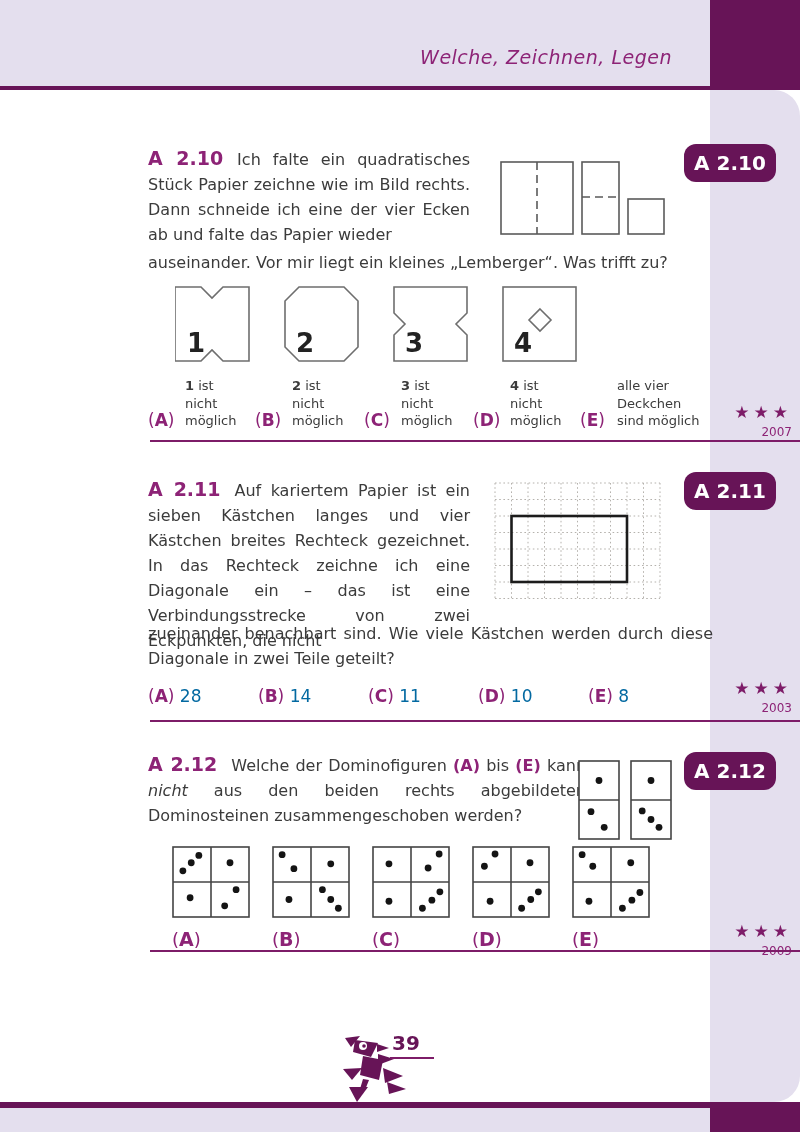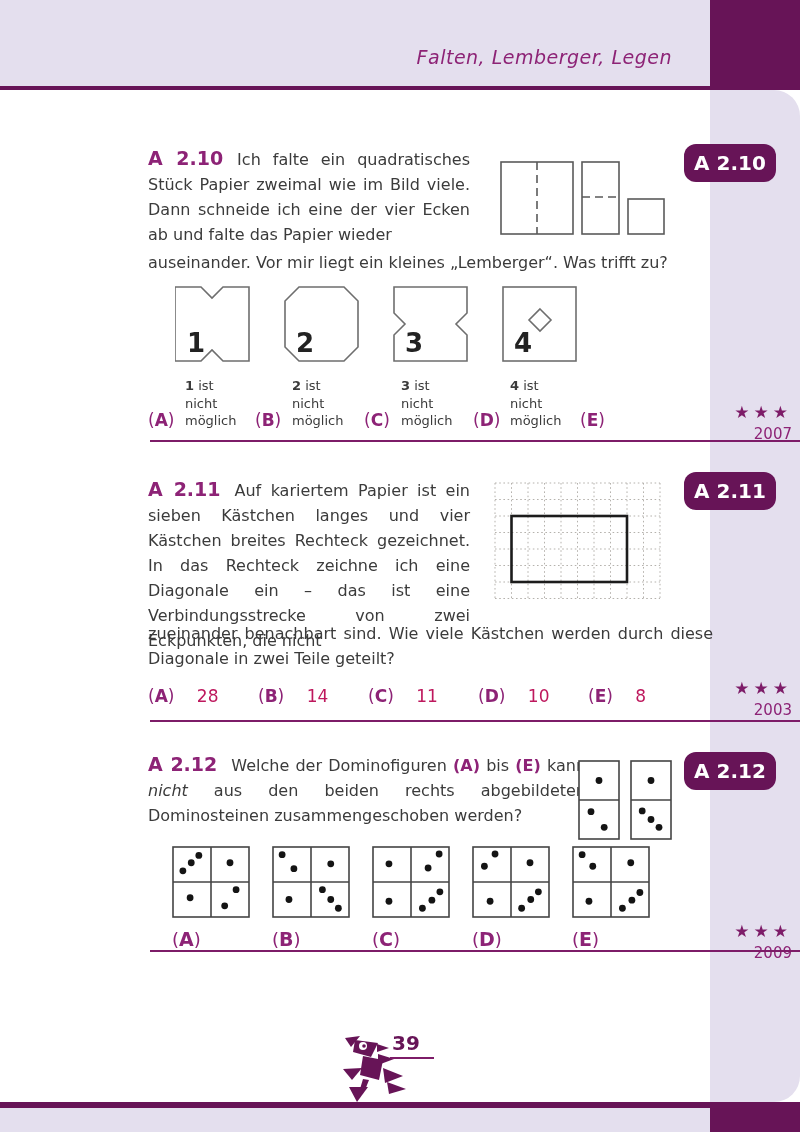--- a/index.html
+++ b/index.html
@@ -53,53 +53,53 @@
   .opt10{position:relative;padding-left:37px;box-sizing:border-box;}
   .opt10:nth-child(1){width:107px;} .opt10:nth-child(2){width:109px;}
   .opt10:nth-child(3){width:109px;} .opt10:nth-child(4){width:107px;}
   .opt10:nth-child(5){flex:1;}
   .opt10-text{font-size:13px;line-height:17.5px;color:#3b3b3b;}
   .opt-letter{position:absolute;left:0;bottom:0;font-size:17px;color:#8d2376;}
   .opt-letter b,.opt-letter-inline b{font-size:17px;}
   #p2-options{left:148px;top:686px;display:flex;}
   .opt11{width:110px;font-size:17px;}
   .opt-letter-inline{color:#8d2376;}
-  .opt-value{color:#be185d;padding-left:17px;}
+  .opt-value{color:#0369a1;}
   
   .stars{right:8px;color:#7d1c68;font-size:17px;letter-spacing:4px;}
-  .year{right:8px;font-size:15px;color:#8d2376;}
+  .year{right:8px;font-size:12px;color:#8d2376;}
   .rule{left:150px;width:650px;height:2px;background:#7d1c68;}
   #p1-stars{top:402px;} #p1-year{top:425px;} #rule1{top:440px;}
   #p2-stars{top:678px;} #p2-year{top:701px;margin-left:35px;} #rule2{top:720px;}
   #p3-stars{top:921px;} #p3-year{top:944px;} #rule3{top:950px;}
   
   #bird{left:333px;top:1030px;}
   .birdshape{fill:#671457;}
   #page-num{left:392px;top:1031px;font-size:20px;font-weight:bold;color:#671457;}
   #page-num-rule{left:390px;top:1057px;width:44px;height:2px;background:#7d1c68;}
   #footer-bar{top:1102px;left:0;width:800px;height:6px;background:#671457;}
   #footer-strip{top:1108px;left:0;width:800px;height:24px;background:#e4dfee;}
   #footer-block{top:1102px;right:0;width:90px;height:30px;background:#671457;}
   #publisher{top:1110px;left:0;width:770px;text-align:center;font-style:italic;
     font-size:15px;color:#8d2376;margin-top:41px;}
 </style>
 </head>
 <body>
 
 <div class="abs header-band"></div>
-<div class="abs header-title">Falten, Lemberger, Legen</div>
+<div class="abs header-title">Welche, Zeichnen, Legen</div>
 <div class="abs header-rule"></div>
 <div class="abs corner-top"></div>
 <div class="abs side-strip"></div>
 
 <div class="abs badge" id="badge1">A 2.10</div>
 <div class="abs badge" id="badge2">A 2.11</div>
 <div class="abs badge" id="badge3">A 2.12</div>
 
-<div class="abs para" id="p1-para"><span class="ptitle">A 2.10</span><span>Ich falte ein quadratisches Stück Papier zweimal wie im Bild viele. Dann schneide ich eine der vier Ecken ab und falte das Papier wieder</span></div>
+<div class="abs para" id="p1-para"><span class="ptitle">A 2.10</span><span>Ich falte ein quadratisches Stück Papier zeichne wie im Bild rechts. Dann schneide ich eine der vier Ecken ab und falte das Papier wieder</span></div>
 <div class="abs para" id="p1-para-rest">auseinander. Vor mir liegt ein kleines „Lemberger“. Was trifft zu?</div>
 
 <svg class="abs" id="fold-fig" width="172" height="84" viewBox="0 0 172 84">
   <rect class="foldline" x="5" y="10" width="72" height="72"></rect>
   <line class="folddash" x1="41" y1="10" x2="41" y2="82"></line>
   <rect class="foldline" x="86" y="10" width="37" height="72"></rect>
   <line class="folddash" x1="86" y1="45" x2="123" y2="45"></line>
   <rect class="foldline" x="132" y="47" width="36" height="35"></rect>
 </svg>
 
@@ -151,20 +151,25 @@
     <div class="opt10">
       <span class="opt-letter">(<b>D</b>)</span>
       <div class="opt10-text">
         <div><b>4</b> ist</div>
         <div>nicht</div>
         <div>möglich</div>
       </div>
     </div>
     <div class="opt10">
       <span class="opt-letter">(<b>E</b>)</span>
+      <div class="opt10-text">
+        <div>alle vier</div>
+        <div>Deckchen</div>
+        <div>sind möglich</div>
+      </div>
     </div>
   </div>
 <div class="abs stars" id="p1-stars">★★★</div>
 <div class="abs year" id="p1-year">2007</div>
 <div class="abs rule" id="rule1"></div>
 
 <div class="abs para" id="p2-para"><span class="ptitle">A 2.11</span><span>Auf kariertem Papier ist ein sieben Kästchen langes und vier Kästchen breites Rechteck gezeichnet. In das Rechteck zeichne ich eine Diagonale ein – das ist eine Verbindungsstrecke von zwei Eckpunkten, die nicht</span></div>
 <div class="abs para" id="p2-para-rest">zueinander benachbart sind. Wie viele Kästchen werden durch diese Diagonale in zwei Teile geteilt?</div>
 
 <svg class="abs" id="grid-fig" width="172" height="126" viewBox="0 0 172 126">

